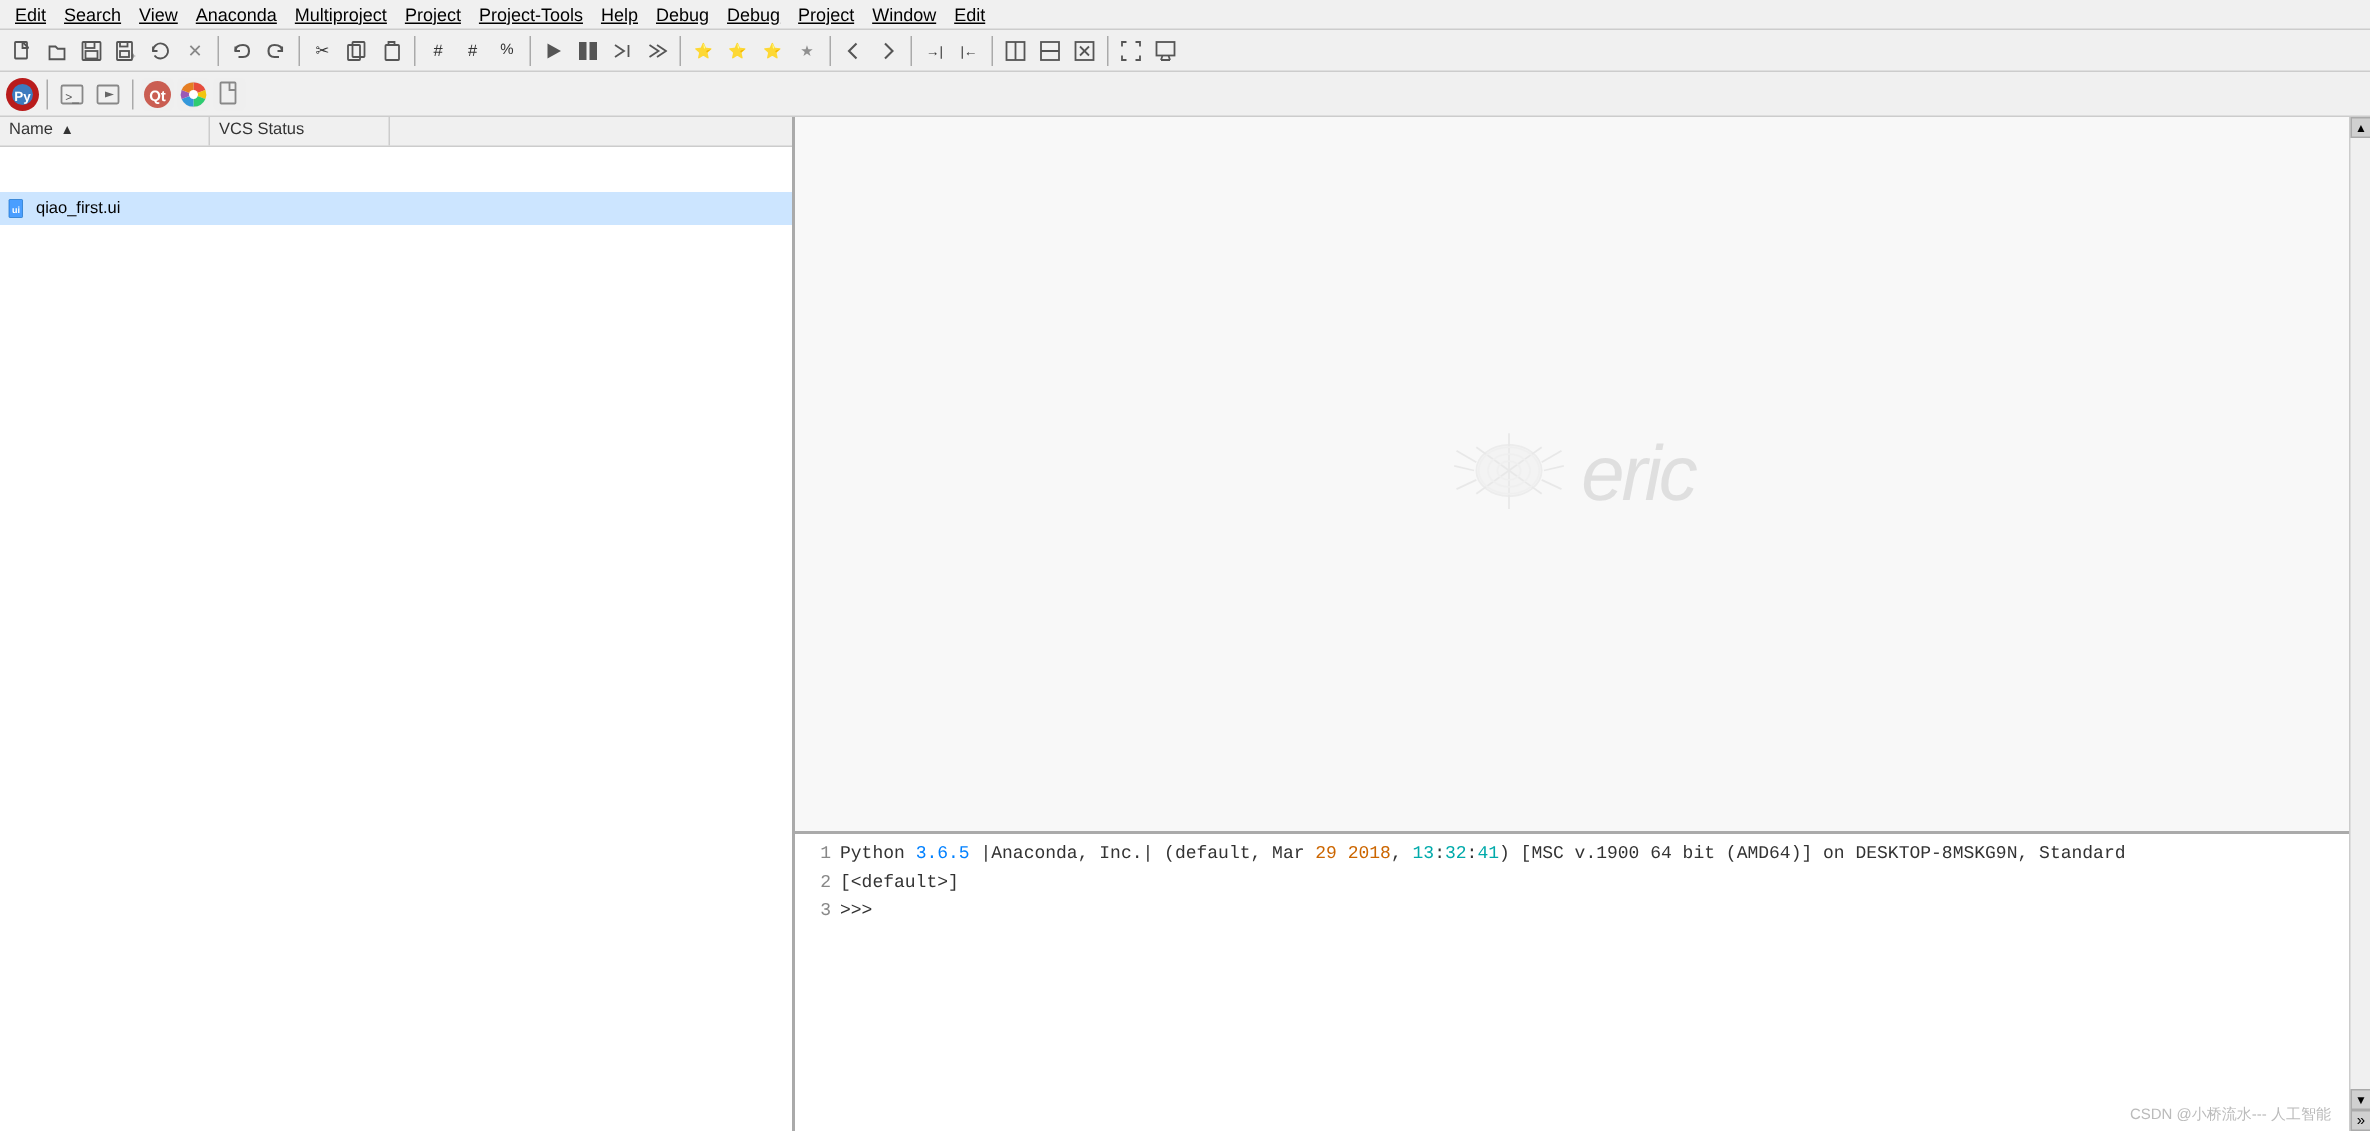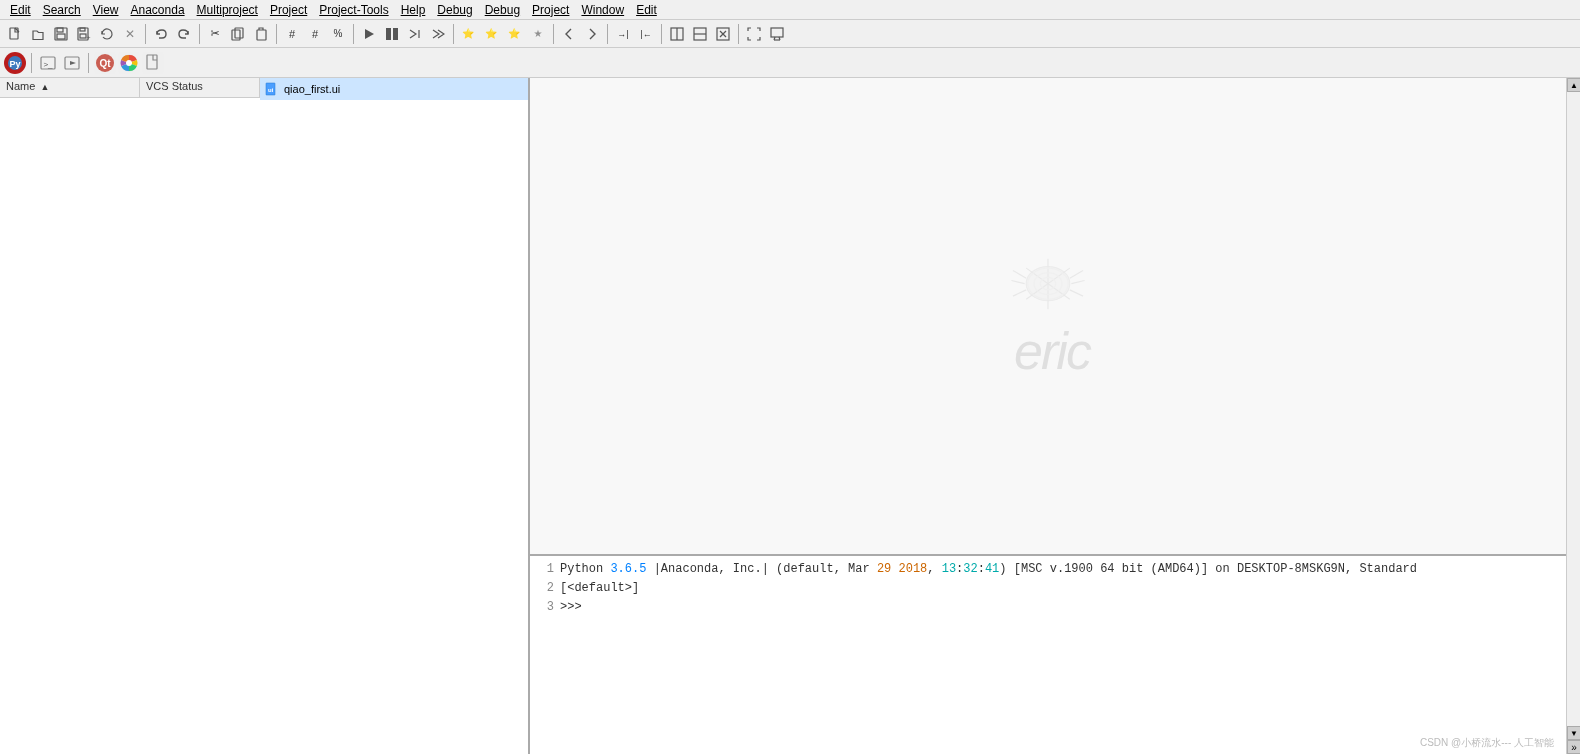--- a/index.html
+++ b/index.html
@@ -90,20 +90,21 @@
       display: flex;
       height: calc(754px - 20px - 28px - 30px);
     }
 
     
     .left-panel {
       width: 530px;
       min-width: 530px;
       border-right: 2px solid #aaa;
       display: flex;
+      flex-direction: column;
       background: #fff;
     }
     .left-panel-header {
       display: flex;
       background: #f0f0f0;
       border-bottom: 1px solid #ccc;
       height: 20px;
     }
     .col-header {
       padding: 2px 6px;
@@ -120,20 +121,21 @@
     }
     .file-item {
       display: flex;
       align-items: center;
       padding: 2px 4px;
       height: 22px;
       cursor: pointer;
     }
     .file-item.selected {
       background: #cce5ff;
+      margin-top: 30px;
     }
     .file-icon {
       width: 16px; height: 16px;
       margin-right: 4px;
       display: flex; align-items: center; justify-content: center;
     }
     .file-name {
       font-size: 11px;
       color: #000;
     }
@@ -168,21 +170,20 @@
       border-radius: 50%;
       border: 1px solid #18aa18;
     }
 
     
     .eric-logo {
       display: flex;
       align-items: center;
       justify-content: center;
       opacity: 0.4;
-      flex-direction: column;
     }
     .eric-logo-text {
       font-size: 52px;
       color: #bbb;
       font-style: italic;
       font-weight: 300;
       letter-spacing: -2px;
       margin-left: 8px;
     }
 

